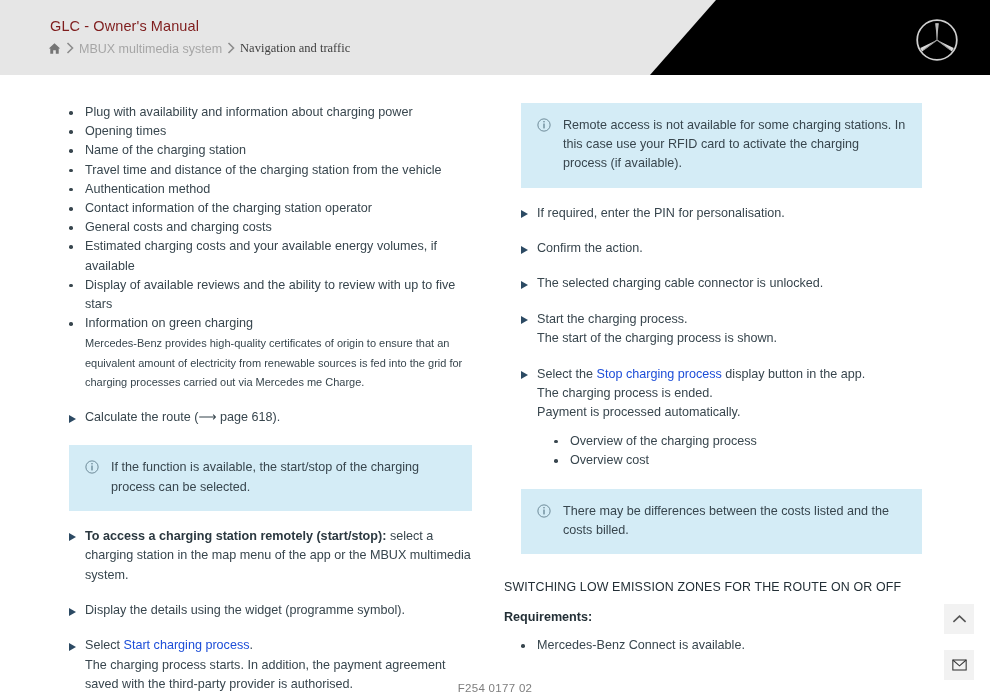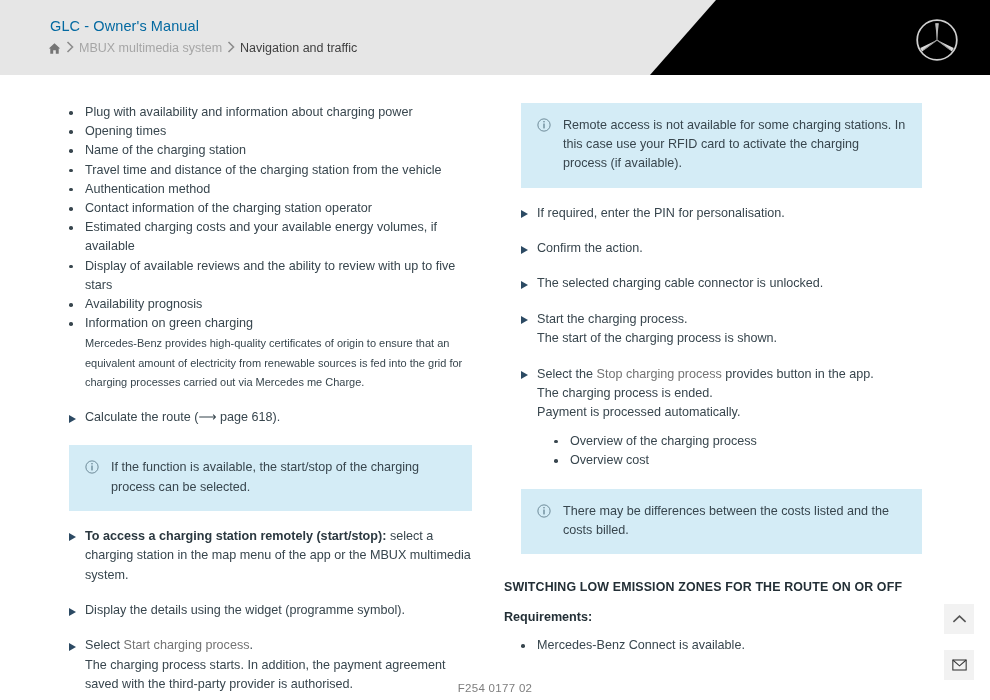--- a/index.html
+++ b/index.html
@@ -29,37 +29,37 @@
   }
   .logo-star {
     position: absolute;
     top: 18px; right: 31px;
     width: 44px; height: 44px;
   }
   .title {
     position: absolute;
     left: 50px; top: 18px;
     font-size: 14.5px;
-    color: #0369a1;
+    color: #7f1d1d;
     letter-spacing: .1px;
     white-space: nowrap;
   }
   .breadcrumb {
     position: absolute;
     left: 48px; top: 41px;
     display: flex;
     align-items: center;
     gap: 2px;
     font-size: 12.5px;
     white-space: nowrap;
   }
   .bc-home { display:flex; align-items:center; }
   .bc-sep { color:#8d8d8d; font-size: 13px; line-height:1; padding: 0 3px;}
   .bc-muted { color: #a6a6a6; }
-  .bc-current { color: #3f3f3f; }
+  .bc-current { color: #3f3f3f; font-family: Liberation Serif, serif; }
 
   
   .page {
     position: relative;
     padding-top: 44px;
     height: 576px;
   }
   .col {
     position: absolute;
     top: 28px;
@@ -104,21 +104,21 @@
     content: "";
     position: absolute;
     left: 17px; top: 6.5px;
     width: 0; height: 0;
     border-left: 7px solid #2c4a63;
     border-top: 4.5px solid transparent;
     border-bottom: 4.5px solid transparent;
   }
   .step .follow { display: block; }
   .step b { font-weight: bold; color: #2b3840; }
-  .link { color: #737373; }
+  .link { color: #1d4ed8; }
   .caps {
     display:block;
     font-weight: bold;
     color: #232f36;
     letter-spacing: .15px;
     font-size: 12.4px;
     line-height: 17.5px;
     margin-top: 1px;
   }
   ul.inner-dots {
@@ -155,21 +155,21 @@
     width: 14px; height: 14px;
     margin-top: 2px;
   }
   .infobox .txt {
     font-size: 12.6px;
     line-height: 19.2px;
     color: #38464e;
   }
 
   .section-head {
-    font-weight: bold;
+    font-weight: normal;
     font-size: 12.4px;
     letter-spacing: .15px;
     color: #232f36;
     margin-top: 26px;
   }
   .req-head {
     font-weight: bold;
     font-size: 12.6px;
     color: #232f36;
     margin-top: 16px;
@@ -238,23 +238,23 @@
 
   <div class="col col-left">
 
     <ul class="dots">
       <li>Plug with availability and information about charging power</li>
       <li>Opening times</li>
       <li>Name of the charging station</li>
       <li>Travel time and distance of the charging station from the vehicle</li>
       <li>Authentication method</li>
       <li>Contact information of the charging station operator</li>
+      <li>General costs and charging costs</li>
       <li>Estimated charging costs and your available energy volumes, if available</li>
       <li>Display of available reviews and the ability to review with up to five stars</li>
-      <li>Availability prognosis</li>
       <li>Information on green charging</li>
     </ul>
 
     <div class="sub-para">Mercedes-Benz provides high-quality certificates of origin to ensure that an equivalent amount of electricity from renewable sources is fed into the grid for charging processes carried out via Mercedes me Charge.</div>
 
     <div class="step">
       <span>Calculate the route (⟶ page 618).</span>
     </div>
 
     <div class="infobox">
@@ -303,21 +303,21 @@
     </div>
     <div class="step">
       <span class="follow">The selected charging cable connector is unlocked.</span>
     </div>
     <div class="step">
       <span>Start the charging process.</span>
       <span class="follow">The start of the charging process is shown.</span>
     </div>
 
     <div class="step">
-      <span>Select the </span><span class="link">Stop charging process</span><span> provides button in the app.</span>
+      <span>Select the </span><span class="link">Stop charging process</span><span> display button in the app.</span>
       <span class="follow">The charging process is ended.</span>
       <span class="follow">Payment is processed automatically.</span>
       <ul class="inner-dots">
         <li>Overview of the charging process</li>
         <li>Overview cost</li>
       </ul>
     </div>
 
     <div class="infobox">
       <span class="ico">

